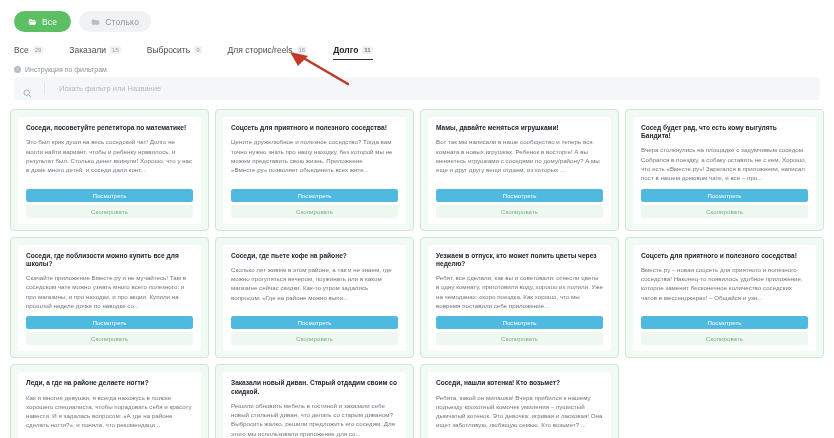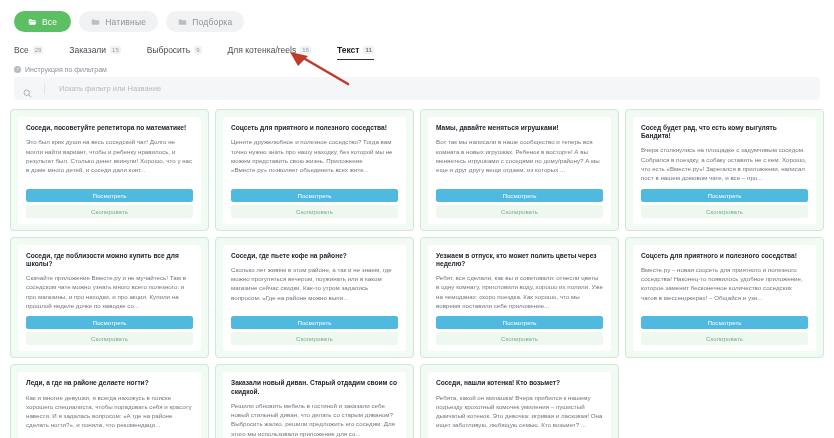--- a/index.html
+++ b/index.html
@@ -138,51 +138,43 @@
           </svg>
       </span>
       <span>Все</span>
     </div>
     <div class="chip">
       <span class="ico">
         <svg viewBox="0 0 12 10" width="9" height="8">
             <path d="M1 2.4a.9.9 0 0 1 .9-.9h2.5l.9 1.1h4.8a.9.9 0 0 1 .9.9v4.1a.9.9 0 0 1-.9.9H1.9A.9.9 0 0 1 1 7.6z" fill="#b9bec5"></path>
           </svg>
       </span>
-      <span>Нативные</span>
-    </div>
-    <div class="chip">
-      <span class="ico">
-        <svg viewBox="0 0 12 10" width="9" height="8">
-            <path d="M1 2.4a.9.9 0 0 1 .9-.9h2.5l.9 1.1h4.8a.9.9 0 0 1 .9.9v4.1a.9.9 0 0 1-.9.9H1.9A.9.9 0 0 1 1 7.6z" fill="#b9bec5"></path>
-          </svg>
-      </span>
-      <span>Подборка</span>
+      <span>Столько</span>
     </div>
   </div>
 
   <div class="tabs">
     <div class="tab">
       <span>Все</span>
       <span class="cnt">29</span>
     </div>
     <div class="tab">
       <span>Заказали</span>
       <span class="cnt">15</span>
     </div>
     <div class="tab">
       <span>Выбросить</span>
       <span class="cnt">9</span>
     </div>
     <div class="tab">
-      <span>Для котенка/reels</span>
+      <span>Для сторис/reels</span>
       <span class="cnt">16</span>
     </div>
     <div class="tab active">
-      <span>Текст</span>
+      <span>Долго</span>
       <span class="cnt">11</span>
     </div>
   </div>
 
   <div class="hint">
     <span class="qm">?</span>
     <span>Инструкция по фильтрам</span>
   </div>
 
   <div class="searchwrap">

